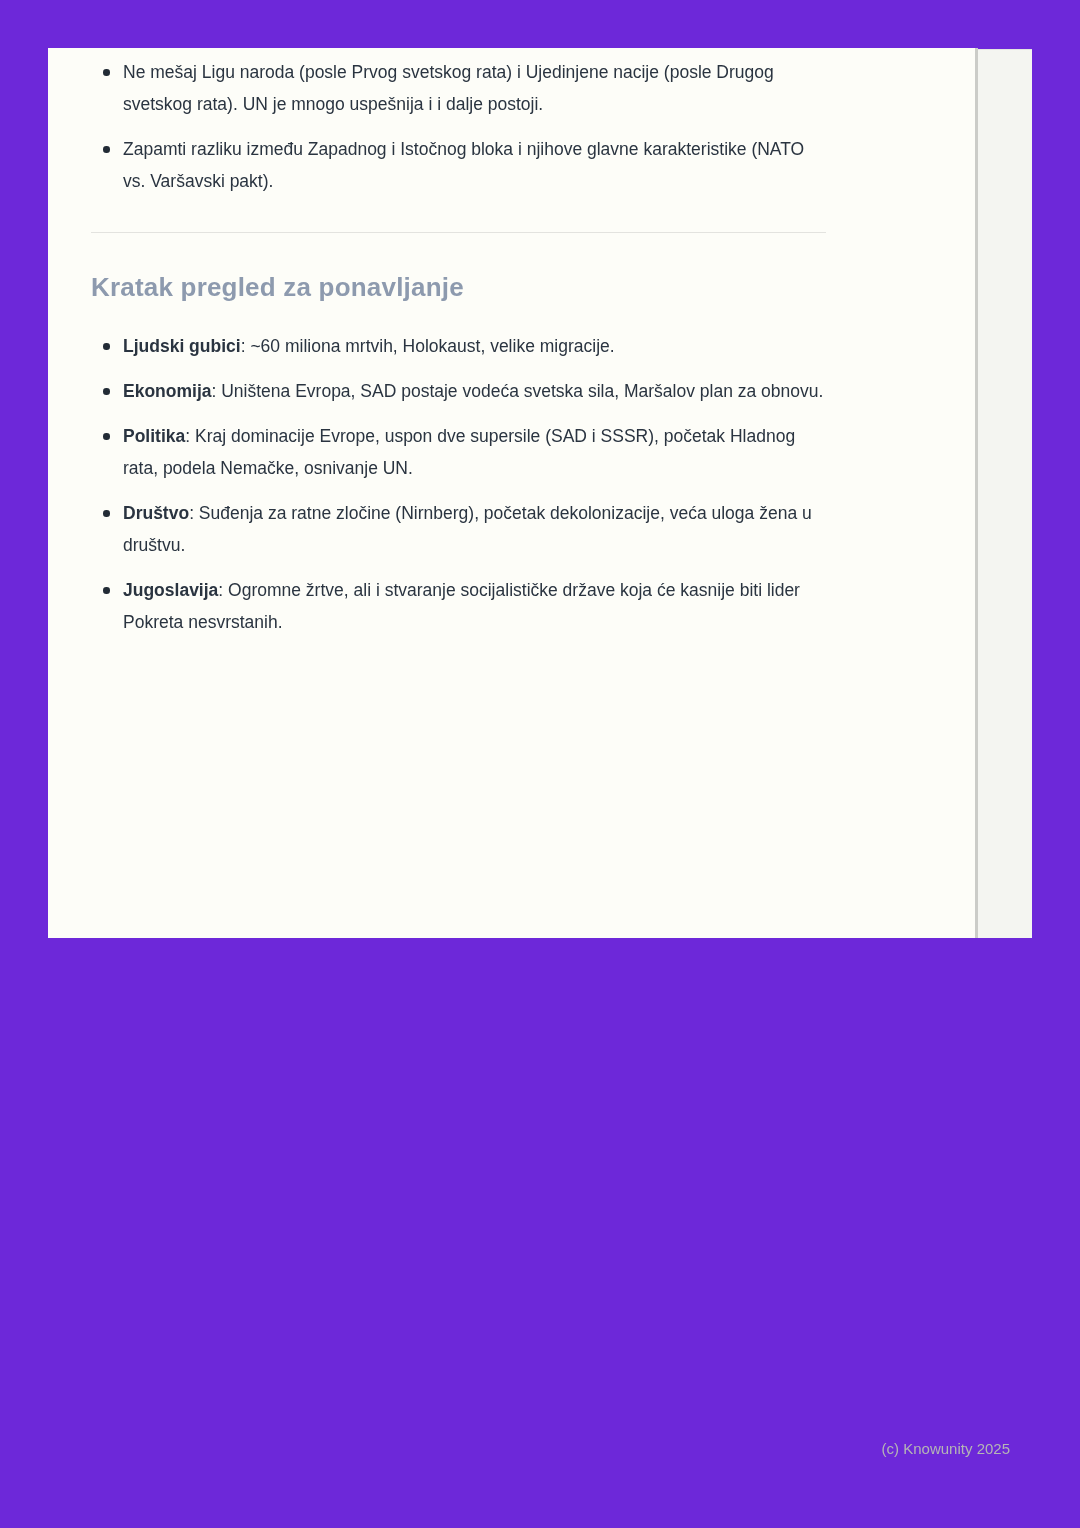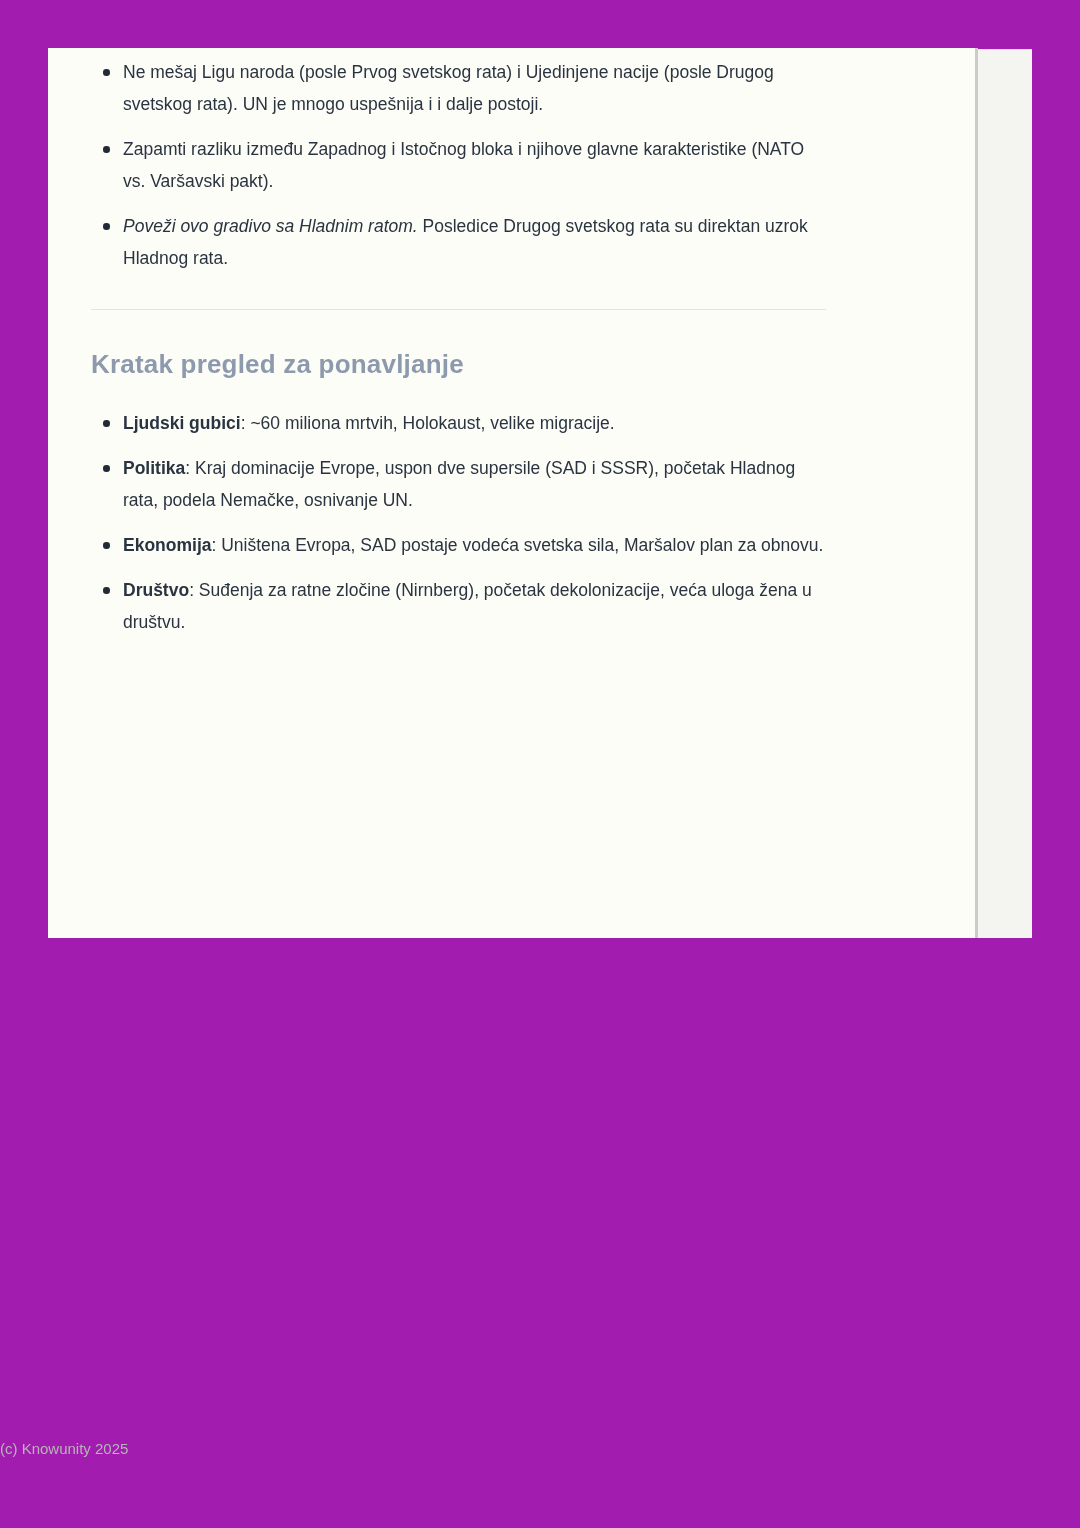--- a/index.html
+++ b/index.html
@@ -5,21 +5,21 @@
   html, body {
     margin: 0;
     padding: 0;
     background: #ffffff;
     font-family: "Liberation Sans", sans-serif;
   }
   .viewport {
     position: relative;
     width: 1080px;
     height: 1528px;
-    background: #a21caf;
+    background: #6d28d9;
     overflow: hidden;
   }
   .page-card {
     position: absolute;
     left: 48px;
     top: 48px;
     width: 928px;
     height: 890px;
     background: #fdfdf8;
     box-sizing: border-box;
@@ -84,48 +84,48 @@
     font-size: 26px;
     font-weight: 700;
     color: #8d9aae;
     letter-spacing: 0.2px;
   }
   .footer-copyright {
     position: absolute;
     top: 1440px;
     left: 0;
     width: 1010px;
-    text-align: left;
+    text-align: right;
     font-size: 15px;
     color: #b5b5b5;
   }
 </style>
 </head>
 <body>
 
 <div class="viewport">
 
   <div class="page-card">
     <div class="content">
 
       <ul class="notes">
           <li>Ne mešaj Ligu naroda (posle Prvog svetskog rata) i Ujedinjene nacije (posle Drugog svetskog rata). UN je mnogo uspešnija i i dalje postoji.</li>
           <li>Zapamti razliku između Zapadnog i Istočnog bloka i njihove glavne karakteristike (NATO vs. Varšavski pakt).</li>
-          <li><span class="lead-italic">Poveži ovo gradivo sa Hladnim ratom.</span> Posledice Drugog svetskog rata su direktan uzrok Hladnog rata.</li>
         </ul>
 
       <hr class="section-divider">
 
       <h1 class="section-heading">Kratak pregled za ponavljanje</h1>
 
       <ul class="notes">
           <li><span class="lead-bold">Ljudski gubici</span>: ~60 miliona mrtvih, Holokaust, velike migracije.</li>
+          <li><span class="lead-bold">Ekonomija</span>: Uništena Evropa, SAD postaje vodeća svetska sila, Maršalov plan za obnovu.</li>
           <li><span class="lead-bold">Politika</span>: Kraj dominacije Evrope, uspon dve supersile (SAD i SSSR), početak Hladnog rata, podela Nemačke, osnivanje UN.</li>
-          <li><span class="lead-bold">Ekonomija</span>: Uništena Evropa, SAD postaje vodeća svetska sila, Maršalov plan za obnovu.</li>
           <li><span class="lead-bold">Društvo</span>: Suđenja za ratne zločine (Nirnberg), početak dekolonizacije, veća uloga žena u društvu.</li>
+          <li><span class="lead-bold">Jugoslavija</span>: Ogromne žrtve, ali i stvaranje socijalističke države koja će kasnije biti lider Pokreta nesvrstanih.</li>
         </ul>
 
     </div>
   </div>
 
   <div class="page-gap-line"></div>
   <div class="next-page-edge"></div>
 
   <div class="footer-copyright">(c) Knowunity 2025</div>
 

